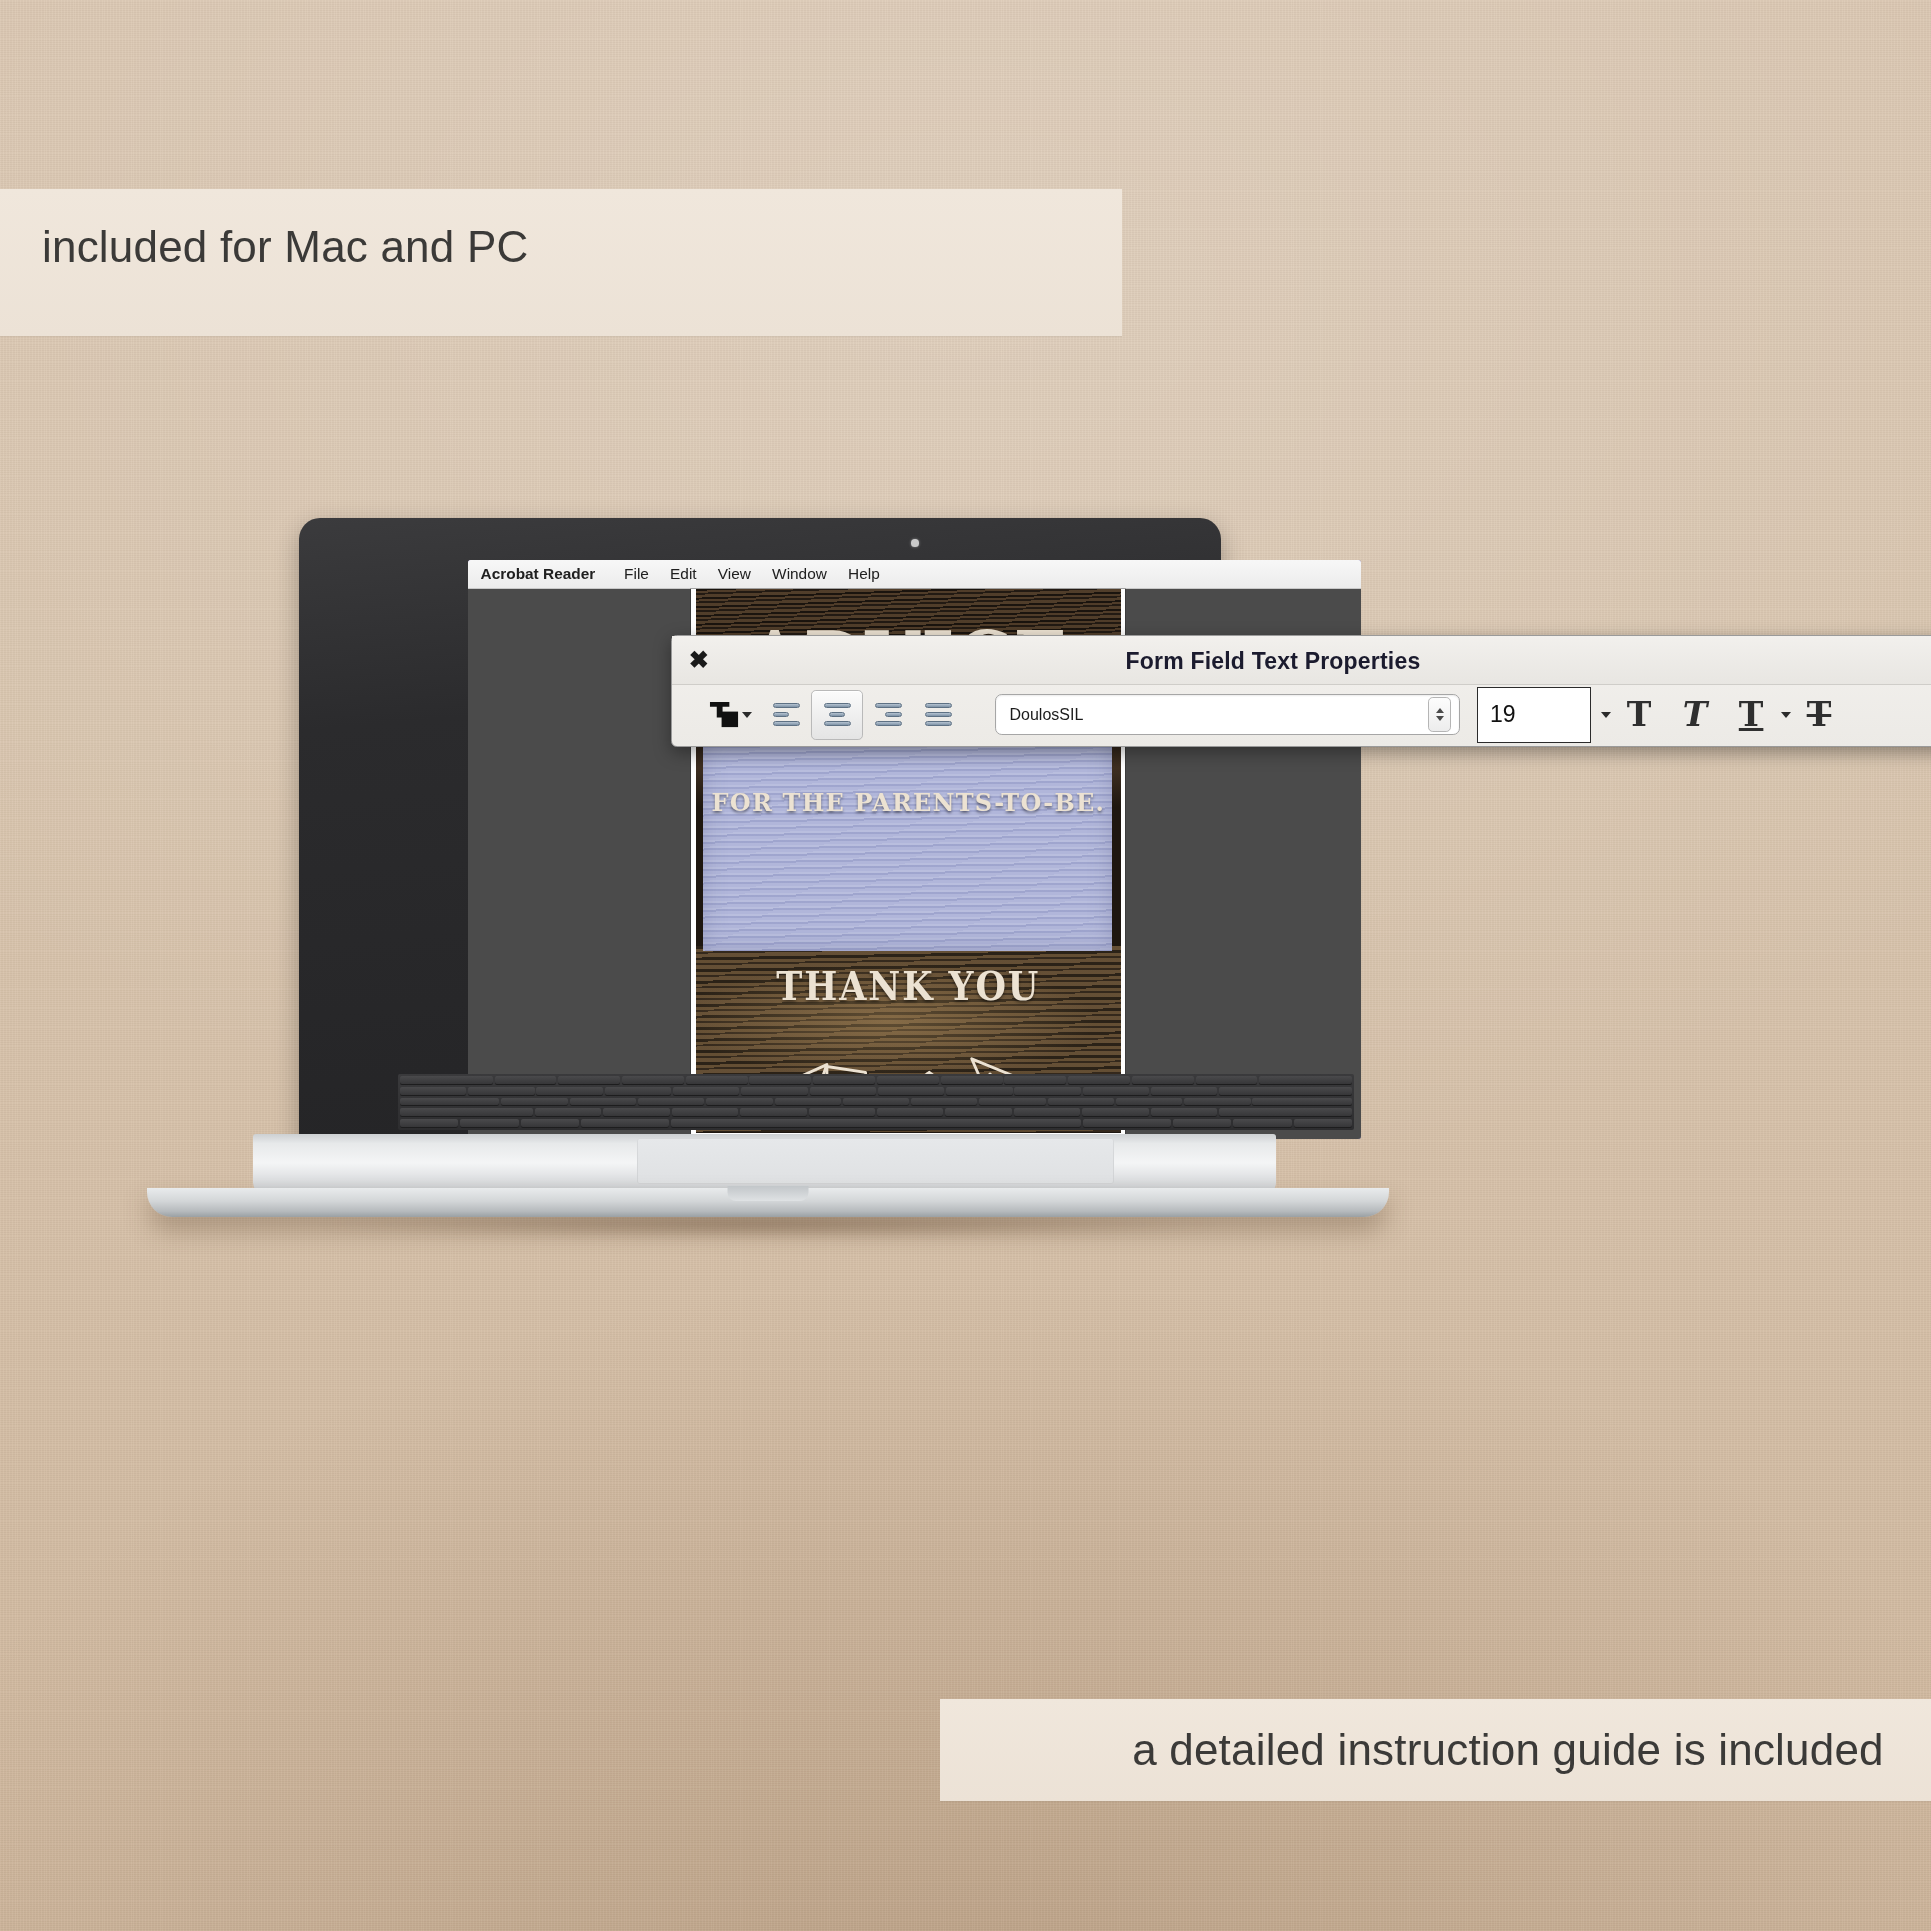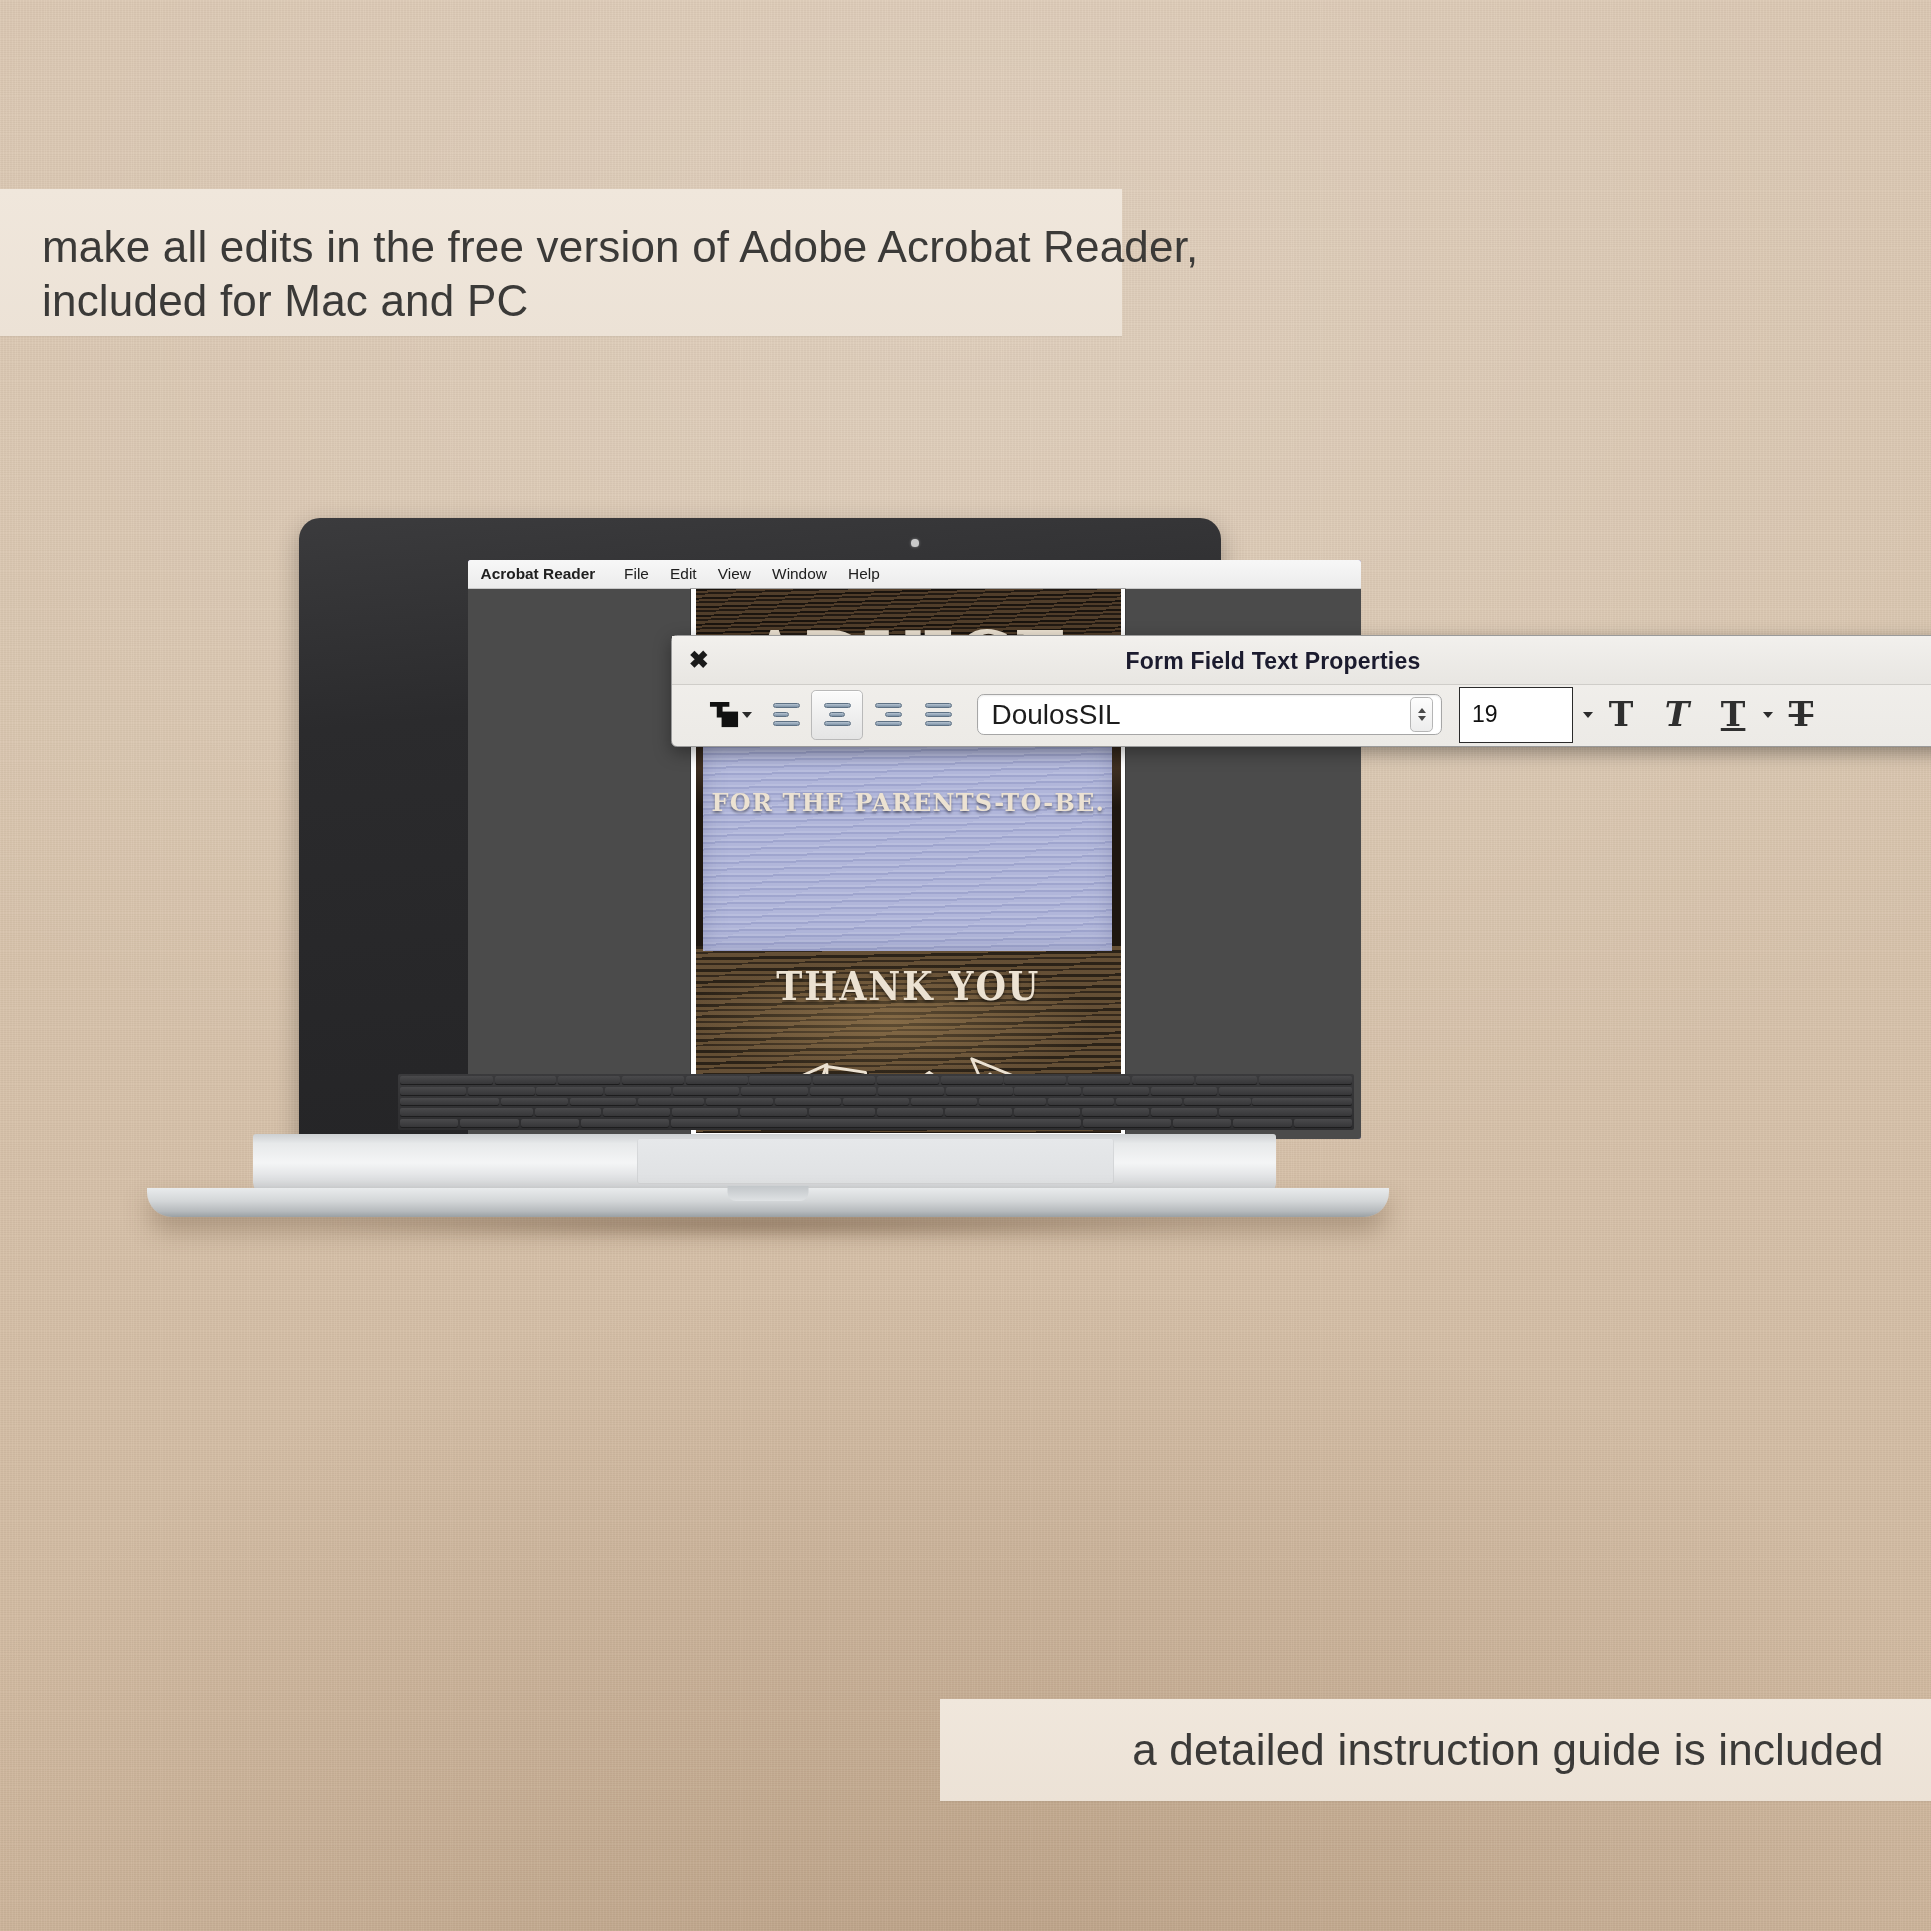--- a/index.html
+++ b/index.html
@@ -162,25 +162,25 @@
     border-radius:4.8px;cursor:pointer;position:relative;}
   .tbtn.sel{background:linear-gradient(180deg,#fbfbfb 0%,#e4e4e4 100%);
     border:1px solid #b9b9b9;box-shadow:inset 0 1px 0 #fff;}
   .caret{width:0;height:0;border-left:5.8px solid transparent;border-right:5.8px solid transparent;
     border-top:6.8px solid #2b2b2b;margin-left:1.9px;}
   .align-ico{width:27px;height:23px;display:flex;flex-direction:column;justify-content:space-between;}
   .align-ico span{display:block;height:4.8px;border-radius:2.9px;
     background:linear-gradient(180deg,#b6c4d2 0%,#7e92a6 100%);border:1px solid #5e7184;box-sizing:border-box;}
 
   #font-select{
-    margin-left:14px;width:465px;height:41px;
+    margin-left:32px;width:465px;height:41px;
     background:#fff;border:1px solid #a6a6a6;border-radius:6.8px;
     display:flex;align-items:center;justify-content:space-between;
     padding:0 7.7px 0 13.5px;box-sizing:border-box;
-    font-size:28px;color:#1c1c1c;
+    font-size:16px;color:#1c1c1c;
     box-shadow:inset 0 1px 1.9px rgba(0,0,0,.08);
   }
   .stepper{display:flex;flex-direction:column;align-items:center;justify-content:center;
     width:21px;height:33px;background:linear-gradient(180deg,#fdfdfd,#ececec);
     border:1px solid #b5b5b5;border-radius:4.8px;}
   .stepper i{display:block;width:0;height:0;border-left:4.8px solid transparent;border-right:4.8px solid transparent;}
   .stepper i.up{border-bottom:5.8px solid #4a4a4a;margin-bottom:2.9px;}
   .stepper i.dn{border-top:5.8px solid #4a4a4a;}
   #size-field{
     margin-left:17.4px;width:114px;height:56px;background:#fff;
@@ -234,21 +234,20 @@
     background:radial-gradient(ellipse 50% 50% at 50% 50%, rgba(90,64,42,.36), rgba(0,0,0,0) 70%);
     filter:blur(5.8px);
   }
 </style>
 </head>
 <body>
 
 <div id="backdrop"></div>
 
 <div class="banner" id="banner-top">
-  <div class="line">make all edits in the free version of Adobe Acrobat Reader,</div>
   <div class="line">included for Mac and PC</div>
 </div>
 
 <div id="shadow"></div>
 <div id="laptop">
 
   <div id="lid">
     <div id="camera"></div>
 
     <div id="lid-inner">

